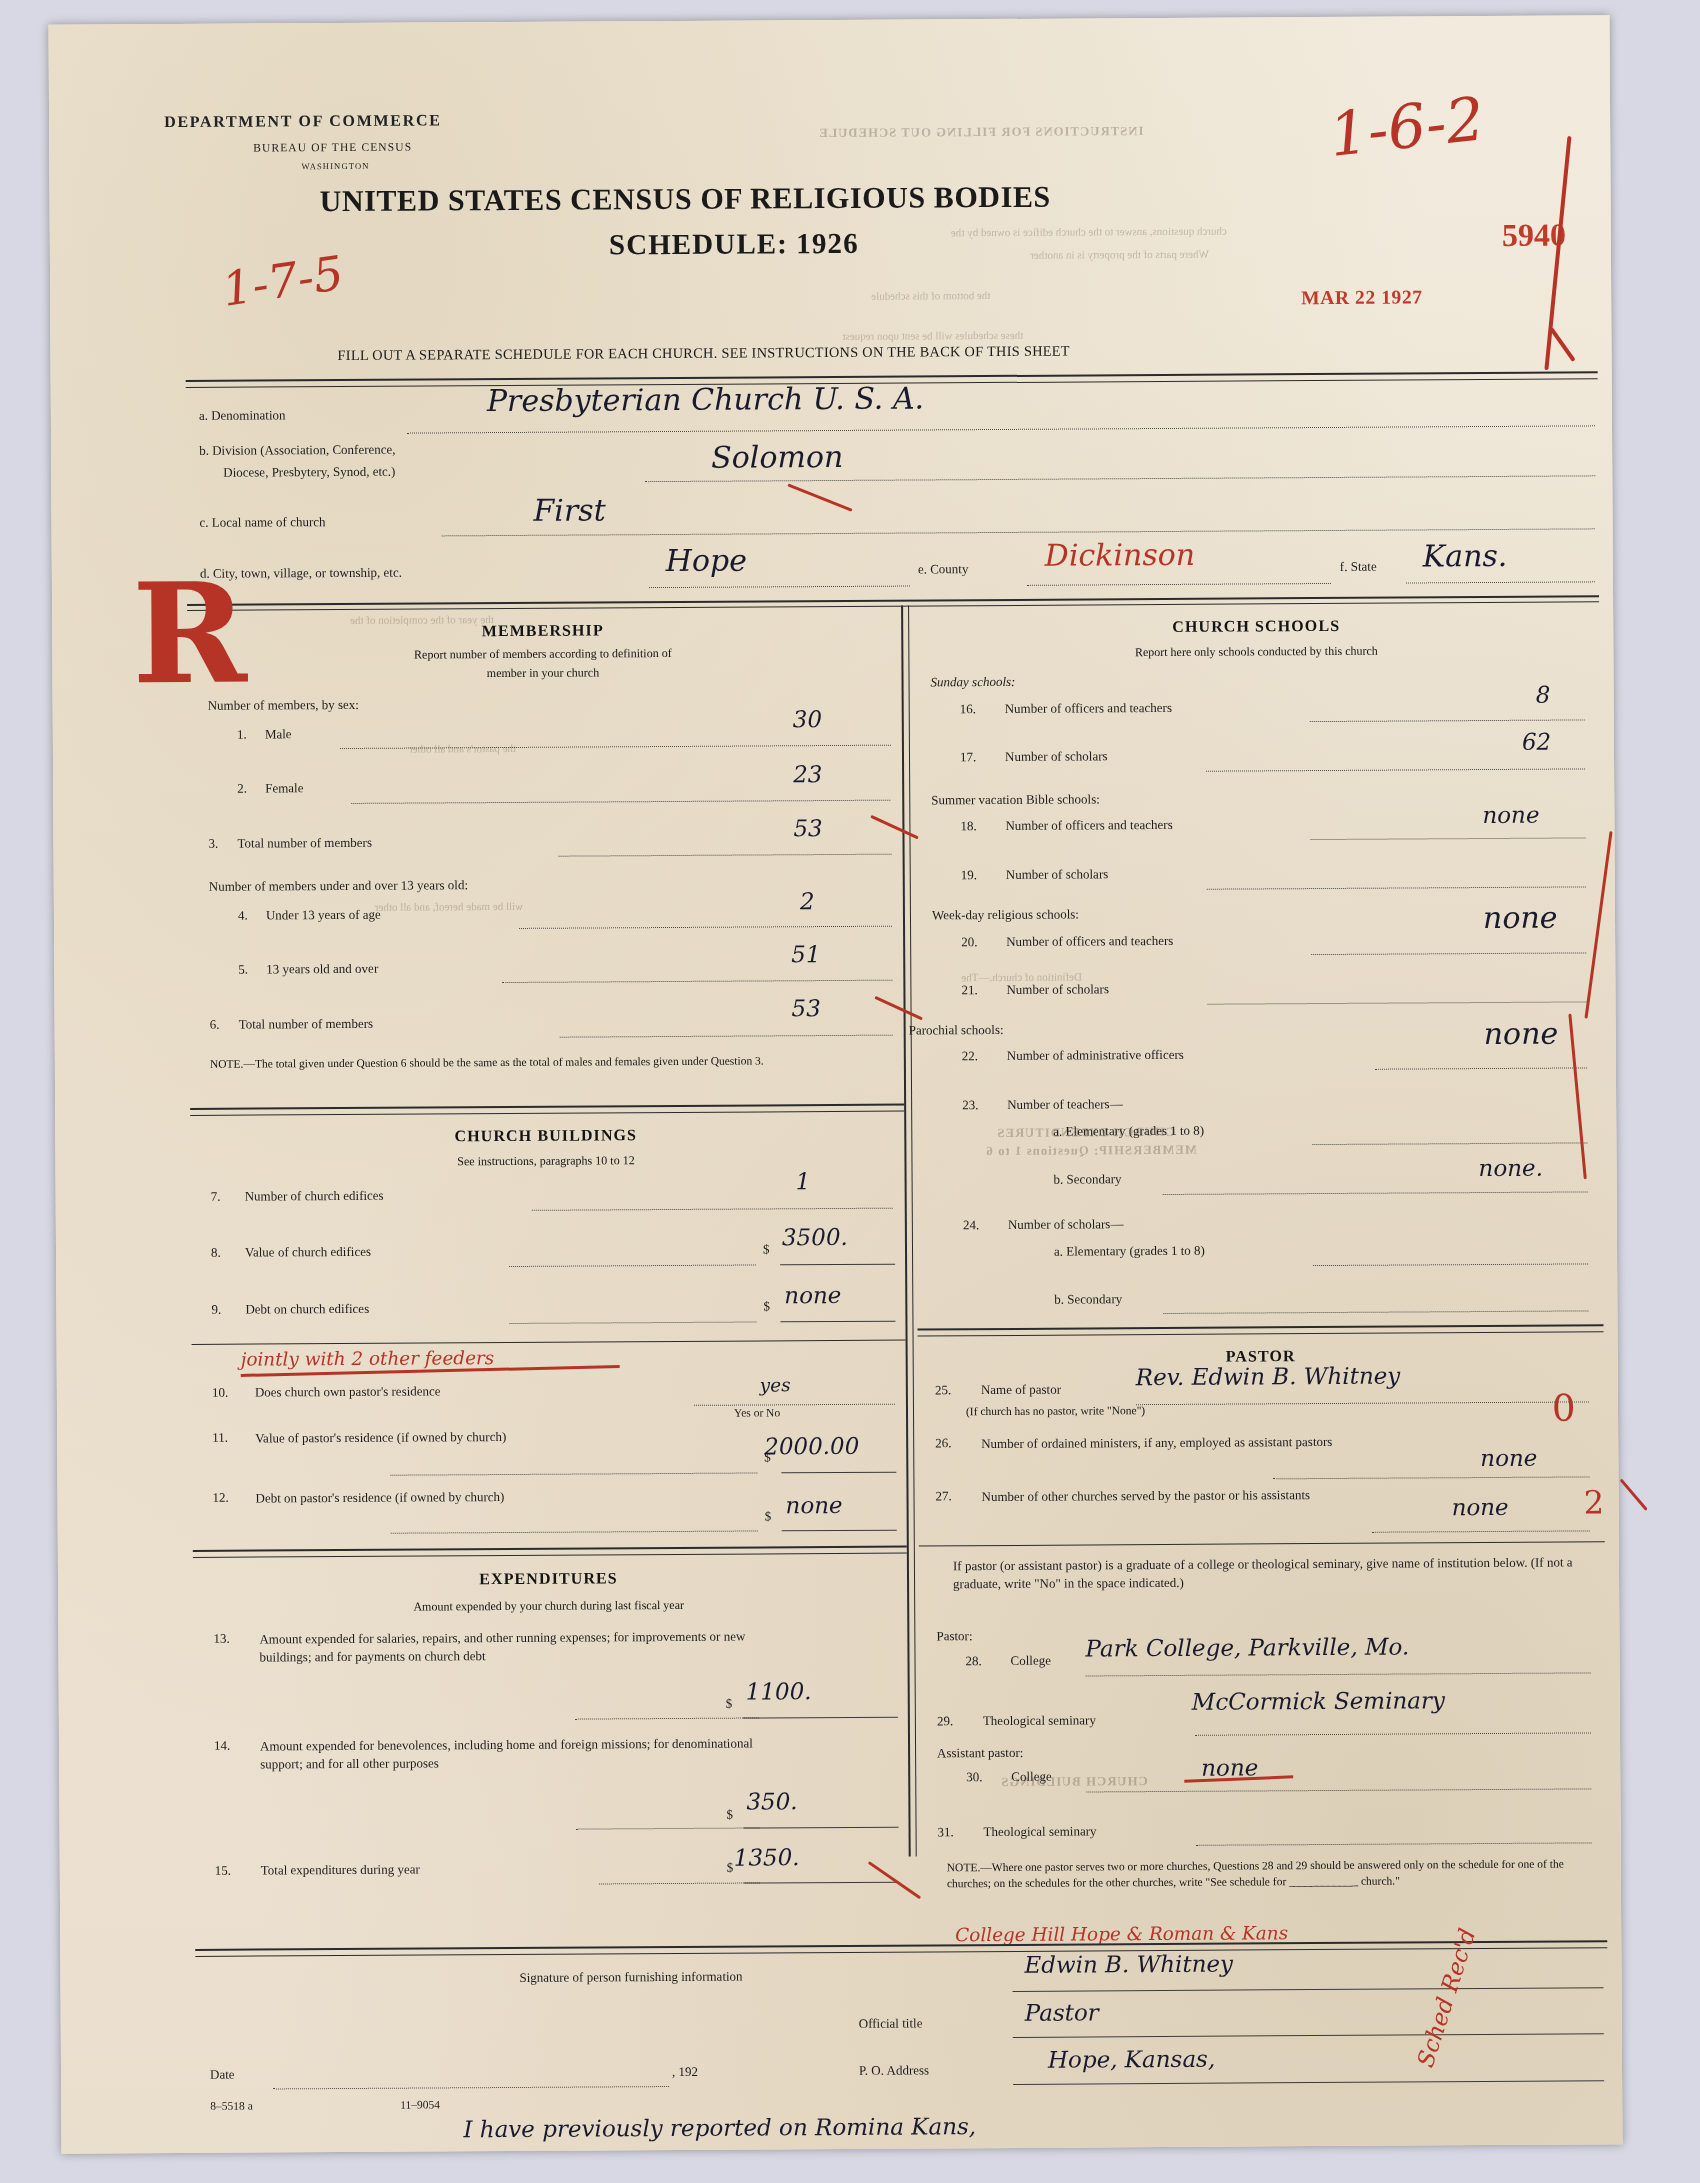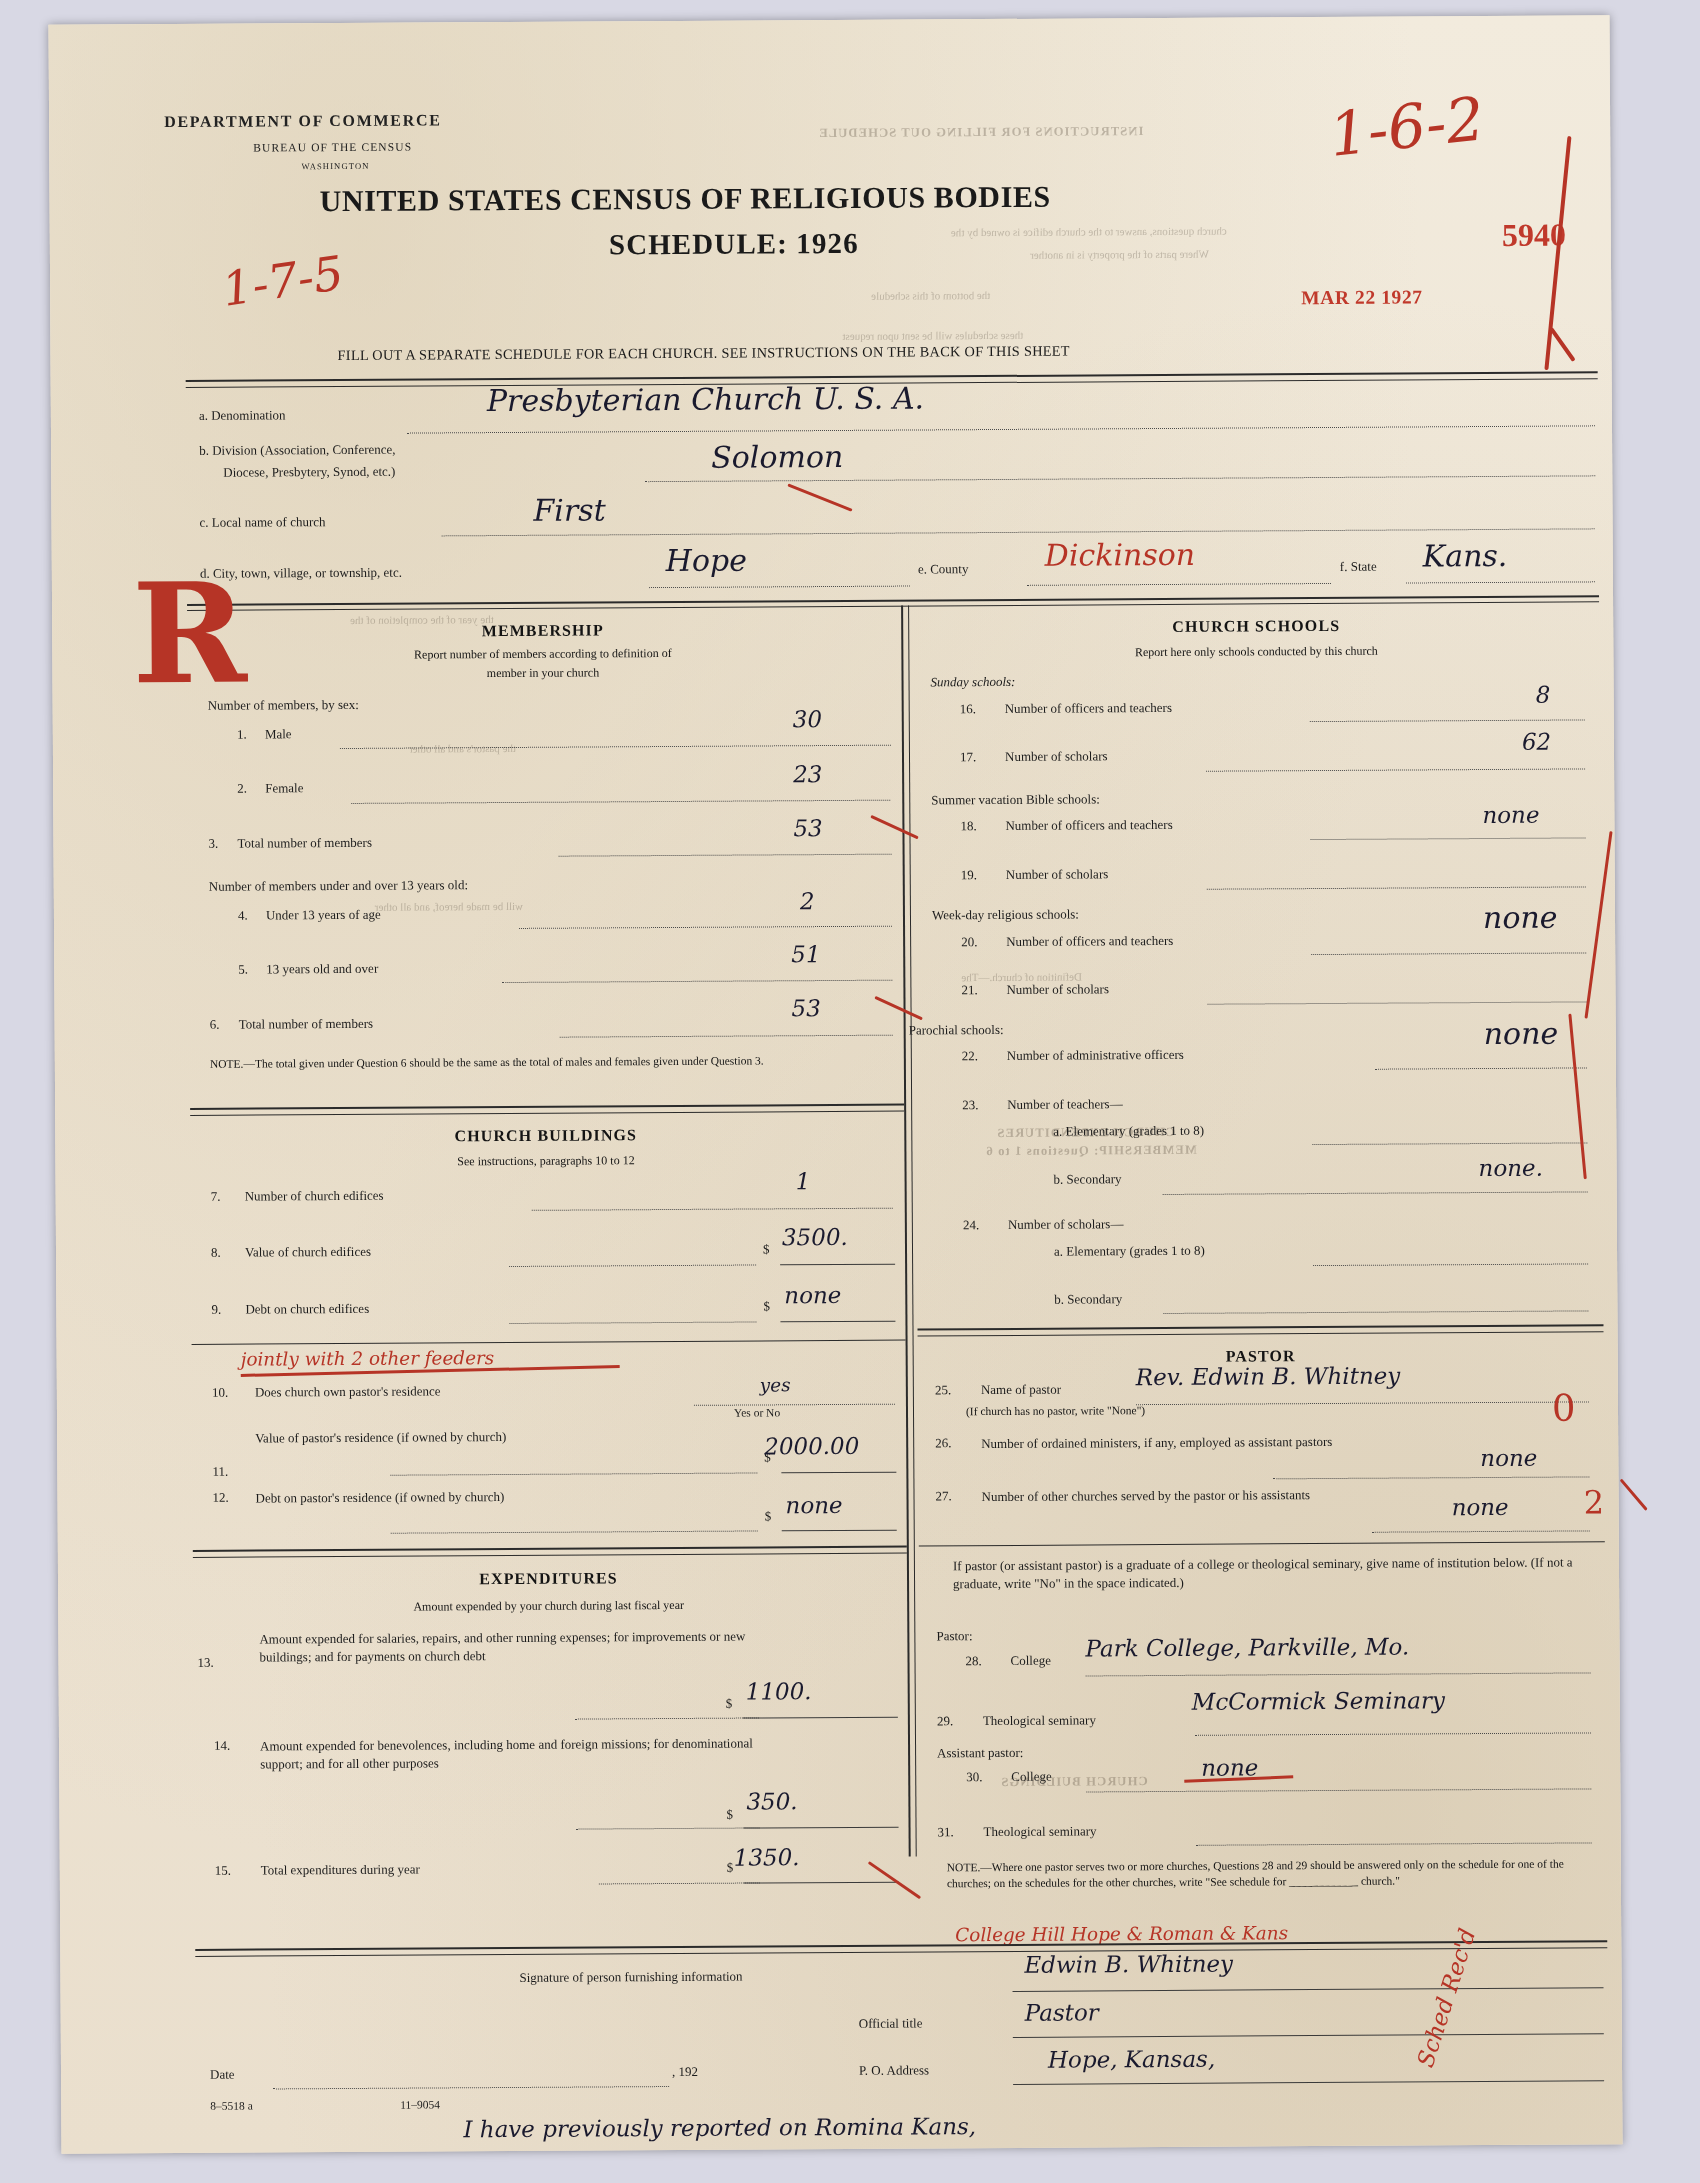--- a/index.html
+++ b/index.html
@@ -219,21 +219,21 @@
     <div class="abs" style="left:184px;top:1347px;width:379px;height:2.9px;background:#b63426;transform:rotate(-1deg);"></div>
 
     <div class="abs lbl" style="left:155px;top:1361px;">10.</div>
     <div class="abs lbl" style="left:198px;top:1361px;">Does church own pastor's residence</div>
     <div class="abs" style="left:637px;top:1383px;width:201px;">
         <div class="dotline"></div>
       </div>
     <div class="abs hand hw-s" style="left:703px;top:1354px;">yes</div>
     <div class="abs" style="left:677px;top:1386px;font-size:11.5px;color:#1c1c1c;">Yes or No</div>
 
-    <div class="abs lbl" style="left:155px;top:1406px;margin-top:34px;">11.</div>
+    <div class="abs lbl" style="left:155px;top:1406px;">11.</div>
     <div class="abs lbl" style="left:198px;top:1406px;width:493px;line-height:1.35;">Value of pastor's residence (if owned by church)</div>
     <div class="abs" style="left:333px;top:1451px;width:367px;">
         <div class="dotline"></div>
       </div>
     <div class="abs lbl" style="left:707px;top:1429px;">$</div>
     <div class="abs" style="left:724px;top:1451px;width:115px;">
         <div class="solidline"></div>
       </div>
     <div class="abs hand hw" style="left:707px;top:1413px;">2000.00</div>
 
@@ -247,21 +247,21 @@
         <div class="solidline"></div>
       </div>
     <div class="abs hand hw" style="left:728px;top:1472px;">none</div>
 
     <div class="rule thick" style="left:135px;top:1526px;width:714px;"></div>
     <div class="rule" style="left:135px;top:1533px;width:714px;"></div>
 
     <div class="abs sec-h" style="left:135px;top:1548px;width:711px;">EXPENDITURES</div>
     <div class="abs sec-s" style="left:135px;top:1577px;width:711px;">Amount expended by your church during last fiscal year</div>
 
-    <div class="abs lbl" style="left:139px;top:1607px;margin-top:24px;">13.</div>
+    <div class="abs lbl" style="left:155px;top:1607px;">13.</div>
     <div class="abs lbl" style="left:201px;top:1607px;width:505px;line-height:1.42;">Amount expended for salaries, repairs, and other running expenses; for improvements or new buildings; and for payments on church debt</div>
     <div class="abs" style="left:516px;top:1696px;width:184px;">
         <div class="dotline"></div>
       </div>
     <div class="abs lbl" style="left:667px;top:1675px;">$</div>
     <div class="abs" style="left:684px;top:1696px;width:155px;">
         <div class="solidline"></div>
       </div>
     <div class="abs hand hw" style="left:687px;top:1658px;">1100.</div>
 

